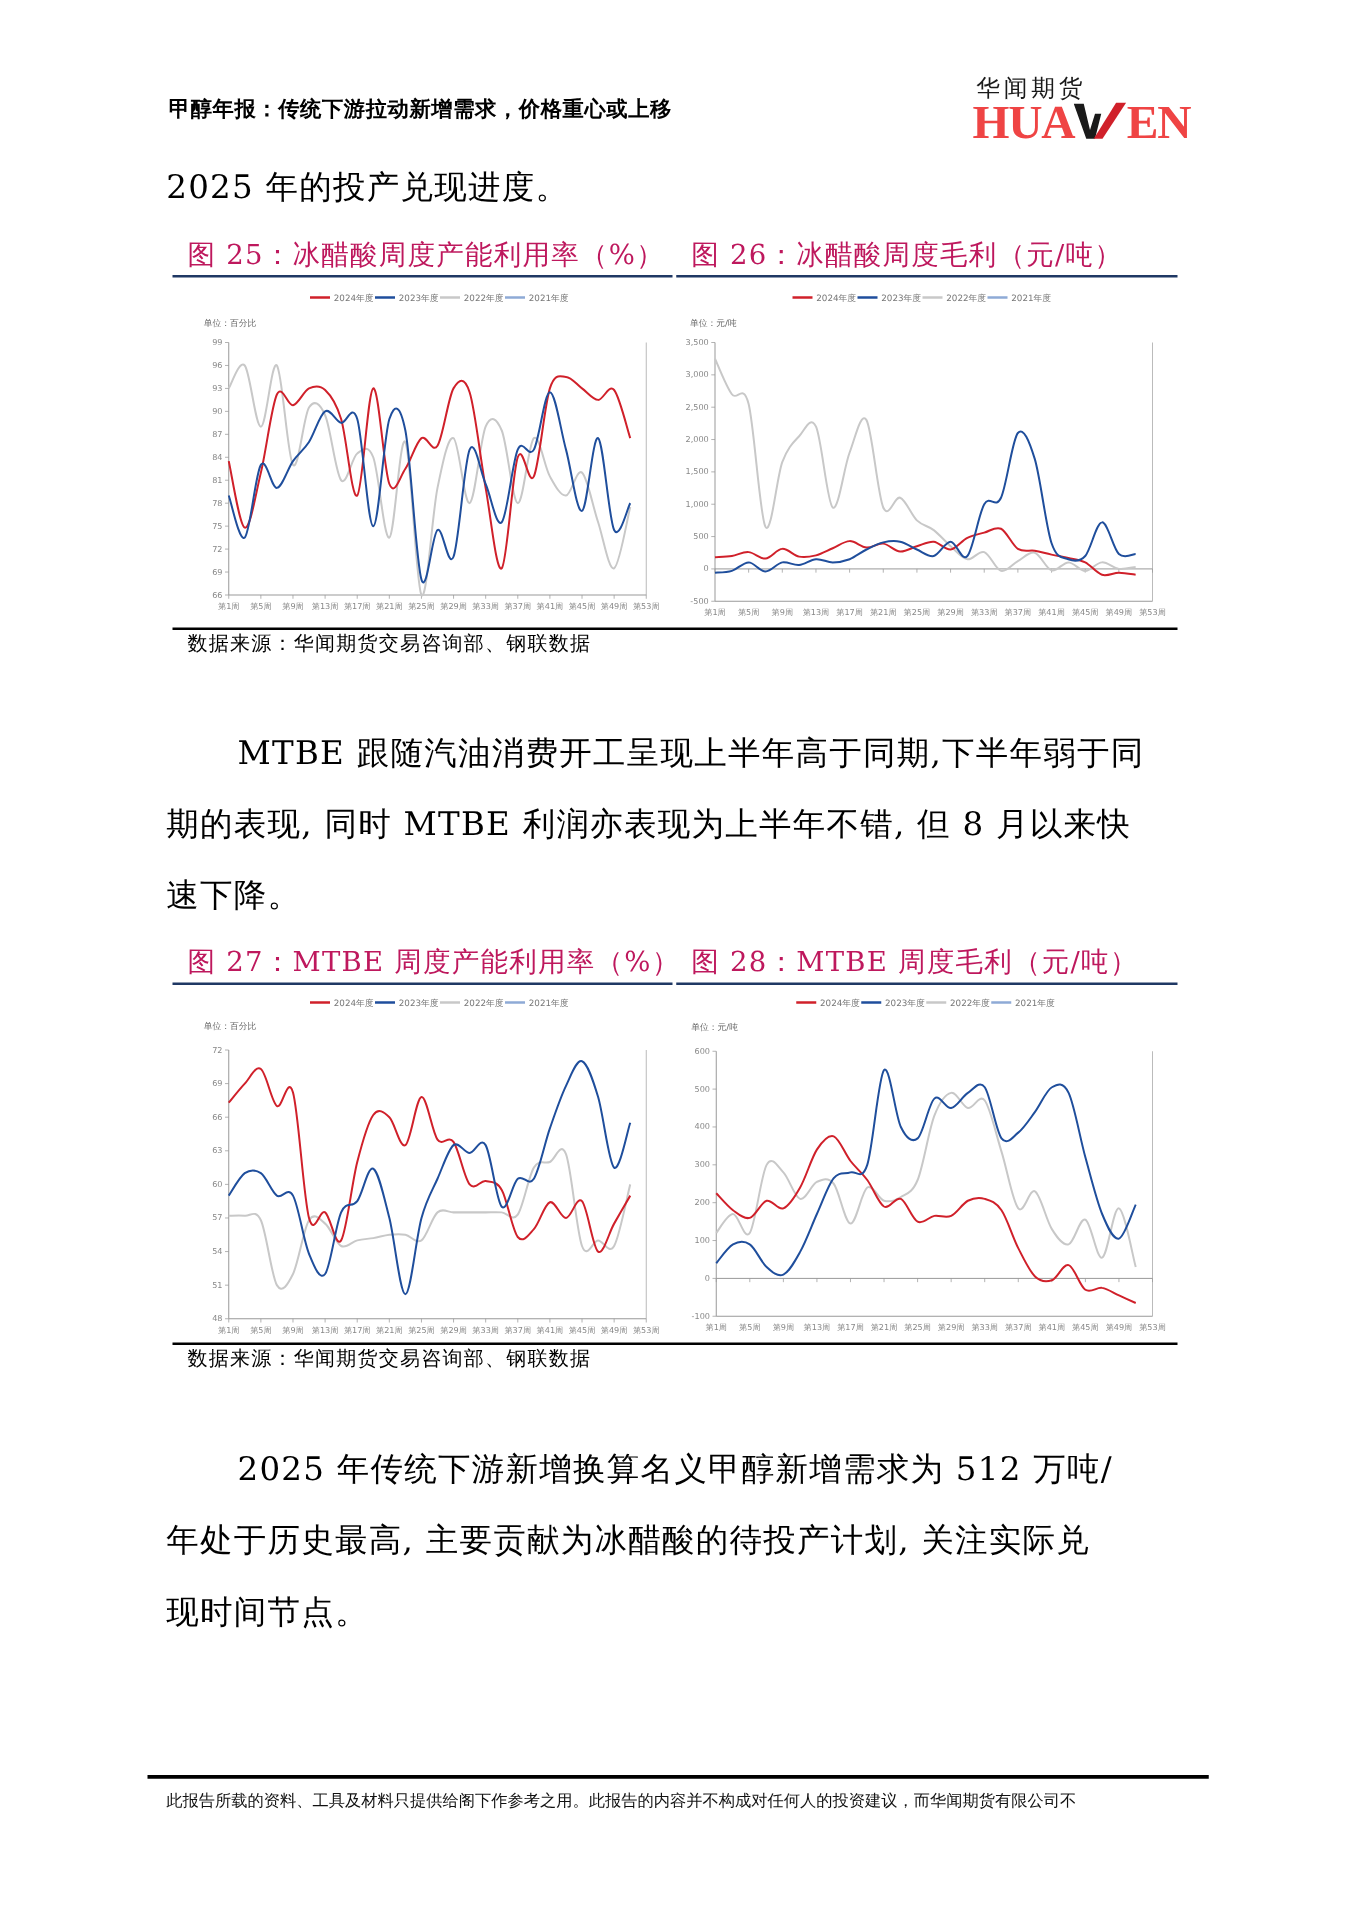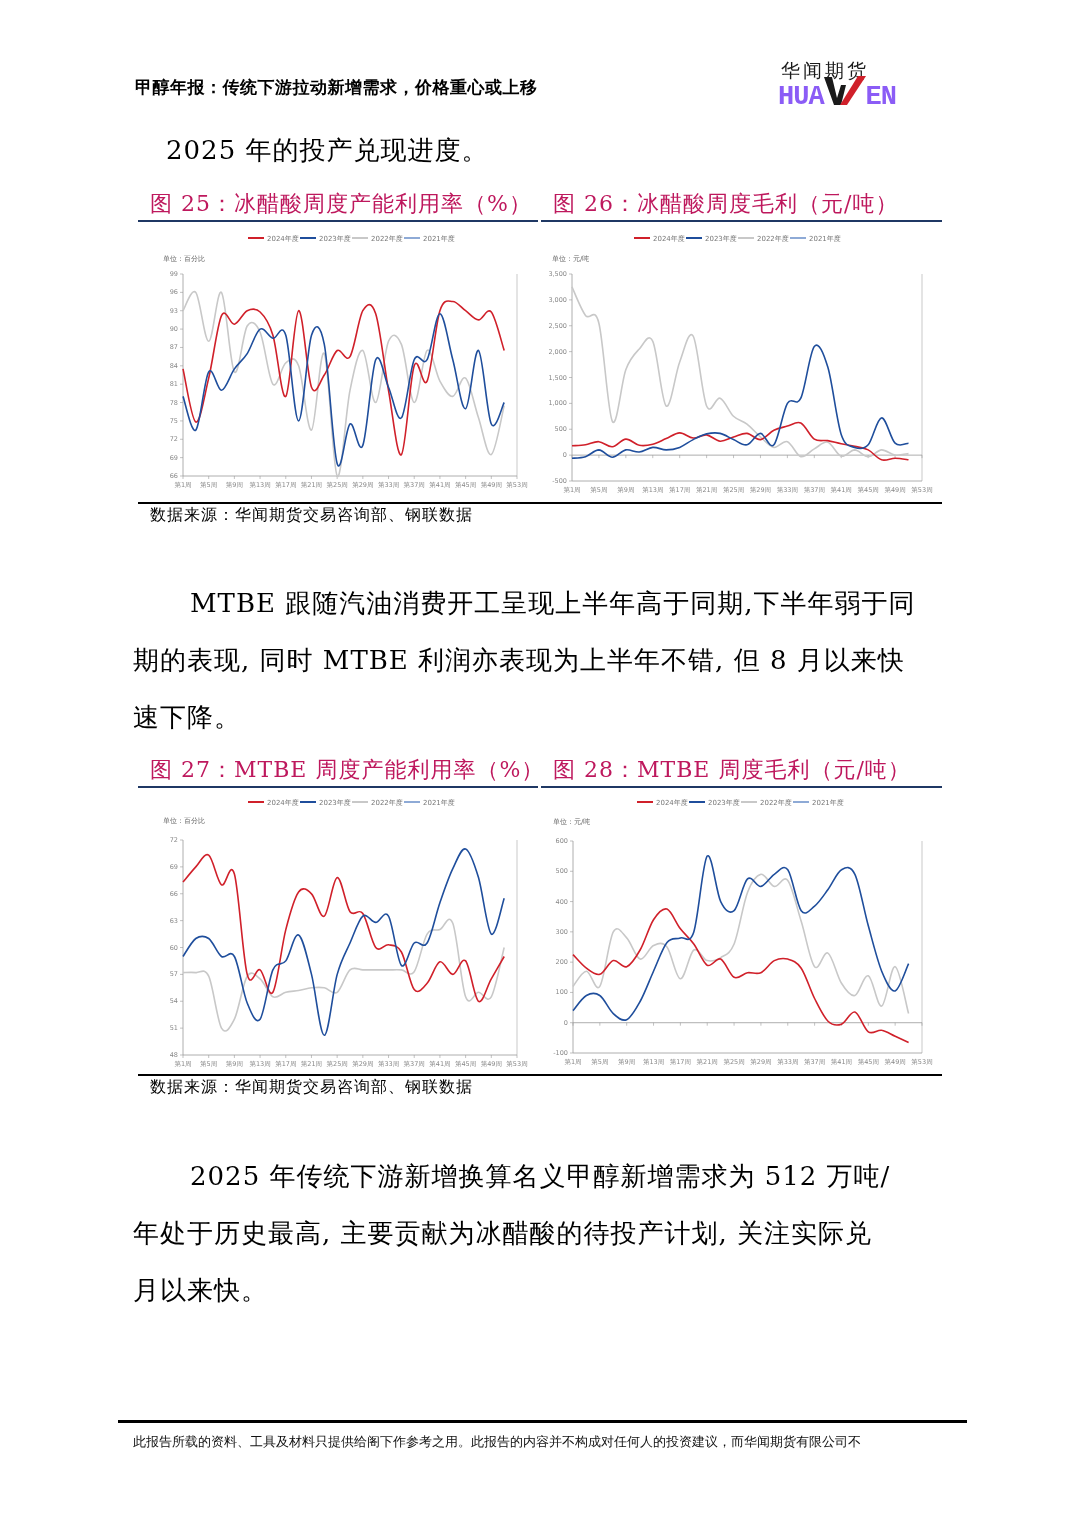--- a/index.html
+++ b/index.html
@@ -1,21 +1,21 @@
 <!DOCTYPE html>
 <html><head>
 <meta charset="utf-8">
 <style>
   html,body{margin:0;padding:0;background:#fff;}
   body{width:1080px;height:1527px;position:relative;overflow:hidden;font-family:"DejaVu Sans",sans-serif;color:#000;}
   .abs{position:absolute;}
   .hdr-title{left:135px;top:76px;font-size:17px;font-weight:bold;letter-spacing:0.5px;}
   .logo{left:778px;top:58px;width:175px;height:55px;}
   .logo-cn{position:absolute;left:3px;top:0;font-size:19px;font-weight:normal;letter-spacing:3px;color:#1a1a1a;}
-  .logo-en{position:absolute;left:0;top:18px;font-family:Liberation Mono, monospace;font-size:27px;font-weight:bold;color:#8b5cf6;letter-spacing:-1px;}
+  .logo-en{position:absolute;left:0;top:18px;font-family:Liberation Serif, serif;font-size:38px;font-weight:bold;color:#ef4444;letter-spacing:-1px;}
   .body-text{font-family:"DejaVu Serif",serif;font-size:26px;line-height:57px;letter-spacing:1px;}
   .fig-title{font-family:"DejaVu Serif",serif;font-size:22px;color:#be185d;letter-spacing:1px;white-space:nowrap;}
   .rule-blue{height:2px;background:#1f3864;}
   .rule-black{height:2px;background:#000;}
   .source{font-family:"DejaVu Serif",serif;font-size:16px;letter-spacing:1px;}
   .chart svg{display:block;}
   .footer-rule{left:118px;top:1420px;width:849px;height:3px;background:#000;}
   .footer{left:133px;top:1432px;width:830px;font-size:13px;line-height:19px;color:#111;}
   .legend{font-size:7px;fill:#777;}
   .tick{font-size:6.5px;fill:#888;}
@@ -26,21 +26,21 @@
 
 <div class="abs hdr-title">甲醇年报：传统下游拉动新增需求，价格重心或上移</div>
 <div class="abs logo">
   <span class="logo-cn">华闻期货</span>
   <span class="logo-en"><span>HUA</span><svg width="42" height="30" viewBox="0 0 42 30" style="vertical-align:-2px;">
         <polygon points="0,1 8,1 13,22 17,9 22,9 17,29 10,29" fill="#1a1a1a"></polygon>
         <polygon points="16,29 34,0 42,0 23,29" fill="#d0202a"></polygon>
       </svg><span>EN</span></span>
 </div>
 
-<div class="abs body-text" style="left:133px;top:122px;margin-left:33px;">2025 年的投产兑现进度。</div>
+<div class="abs body-text" style="left:133px;top:122px;">2025 年的投产兑现进度。</div>
 
 <div class="abs fig-title" style="left:150px;top:189px;">图 25：冰醋酸周度产能利用率（%）</div>
 <div class="abs fig-title" style="left:553px;top:189px;text-align:center;">图 26：冰醋酸周度毛利（元/吨）</div>
 <div class="abs rule-blue" style="left:138px;top:220px;width:400px;"></div>
 <div class="abs rule-blue" style="left:541px;top:220px;width:401px;"></div>
 
 <div class="abs chart" style="left:140px;top:225px;width:398px;height:275px;">
   <svg id="c25" width="398" height="275">
       <g>
         <line x1="108" y1="13" x2="124" y2="13" stroke="#d0202a" stroke-width="2"></line>
@@ -328,18 +328,18 @@
       <path d="M32.0,164.6 C34.2,166.8 40.9,174.9 45.4,178.2 C49.9,181.5 54.4,185.5 58.8,184.3 C63.3,183.0 67.8,171.9 72.3,170.6 C76.7,169.4 81.2,178.5 85.7,176.7 C90.2,174.9 94.6,167.9 99.1,160.0 C103.6,152.2 108.1,136.6 112.5,129.7 C117.0,122.9 121.5,117.6 126.0,119.1 C130.4,120.7 134.9,133.0 139.4,138.8 C143.9,144.6 148.3,147.9 152.8,154.0 C157.3,160.0 161.8,172.6 166.2,175.2 C170.7,177.7 175.2,167.1 179.7,169.1 C184.1,171.1 188.6,185.0 193.1,187.3 C197.6,189.6 202.0,183.5 206.5,182.7 C211.0,182.0 215.4,184.8 219.9,182.7 C224.4,180.7 228.9,172.9 233.3,170.6 C237.8,168.4 242.3,167.9 246.8,169.1 C251.2,170.4 255.7,171.6 260.2,178.2 C264.7,184.8 269.1,199.7 273.6,208.5 C278.1,217.3 282.6,226.9 287.0,231.2 C291.5,235.5 296.0,235.7 300.5,234.2 C304.9,232.7 309.4,220.9 313.9,222.1 C318.4,223.4 322.8,238.8 327.3,241.8 C331.8,244.8 336.3,239.5 340.7,240.3 C345.2,241.0 349.7,244.3 354.2,246.3 C358.6,248.4 365.3,251.4 367.6,252.4" fill="none" stroke="#d0202a" stroke-width="1.6"></path>
       <path d="M32.0,220.6 C34.2,218.1 40.9,208.0 45.4,205.5 C49.9,202.9 54.4,202.4 58.8,205.5 C63.3,208.5 67.8,219.6 72.3,223.6 C76.7,227.7 81.2,231.7 85.7,229.7 C90.2,227.7 94.6,219.6 99.1,211.5 C103.6,203.4 108.1,191.1 112.5,181.2 C117.0,171.4 121.5,158.0 126.0,152.5 C130.4,146.9 134.9,149.7 139.4,147.9 C143.9,146.1 148.3,155.5 152.8,141.9 C157.3,128.2 161.8,71.2 166.2,66.1 C170.7,61.1 175.2,102.5 179.7,111.6 C184.1,120.7 188.6,124.4 193.1,120.7 C197.6,116.9 202.0,92.9 206.5,88.9 C211.0,84.8 215.4,97.2 219.9,96.4 C224.4,95.7 228.9,87.1 233.3,84.3 C237.8,81.5 242.3,73.7 246.8,79.8 C251.2,85.8 255.7,114.6 260.2,120.7 C264.7,126.7 269.1,119.6 273.6,116.1 C278.1,112.6 282.6,105.5 287.0,99.5 C291.5,93.4 296.0,82.3 300.5,79.8 C304.9,77.2 309.4,75.0 313.9,84.3 C318.4,93.7 322.8,119.6 327.3,135.8 C331.8,152.0 336.3,170.4 340.7,181.2 C345.2,192.1 349.7,202.2 354.2,200.9 C358.6,199.7 365.3,178.2 367.6,173.7" fill="none" stroke="#1f4e9c" stroke-width="1.6"></path>
     </svg>
 </div>
 
 <div class="abs rule-black" style="left:138px;top:1074px;width:804px;"></div>
 <div class="abs source" style="left:150px;top:1077px;">数据来源：华闻期货交易咨询部、钢联数据</div>
 
 <div class="abs body-text" style="left:190px;top:1148px;">2025 年传统下游新增换算名义甲醇新增需求为 512 万吨/</div>
 <div class="abs body-text" style="left:133px;top:1205px;text-align:center;">年处于历史最高, 主要贡献为冰醋酸的待投产计划, 关注实际兑</div>
-<div class="abs body-text" style="left:133px;top:1262px;">月以来快。</div>
+<div class="abs body-text" style="left:133px;top:1262px;">现时间节点。</div>
 
 <div class="abs footer-rule"></div>
 <div class="abs footer">
   <div>此报告所载的资料、工具及材料只提供给阁下作参考之用。此报告的内容并不构成对任何人的投资建议，而华闻期货有限公司不</div>
 </div>
 
 </body></html>

